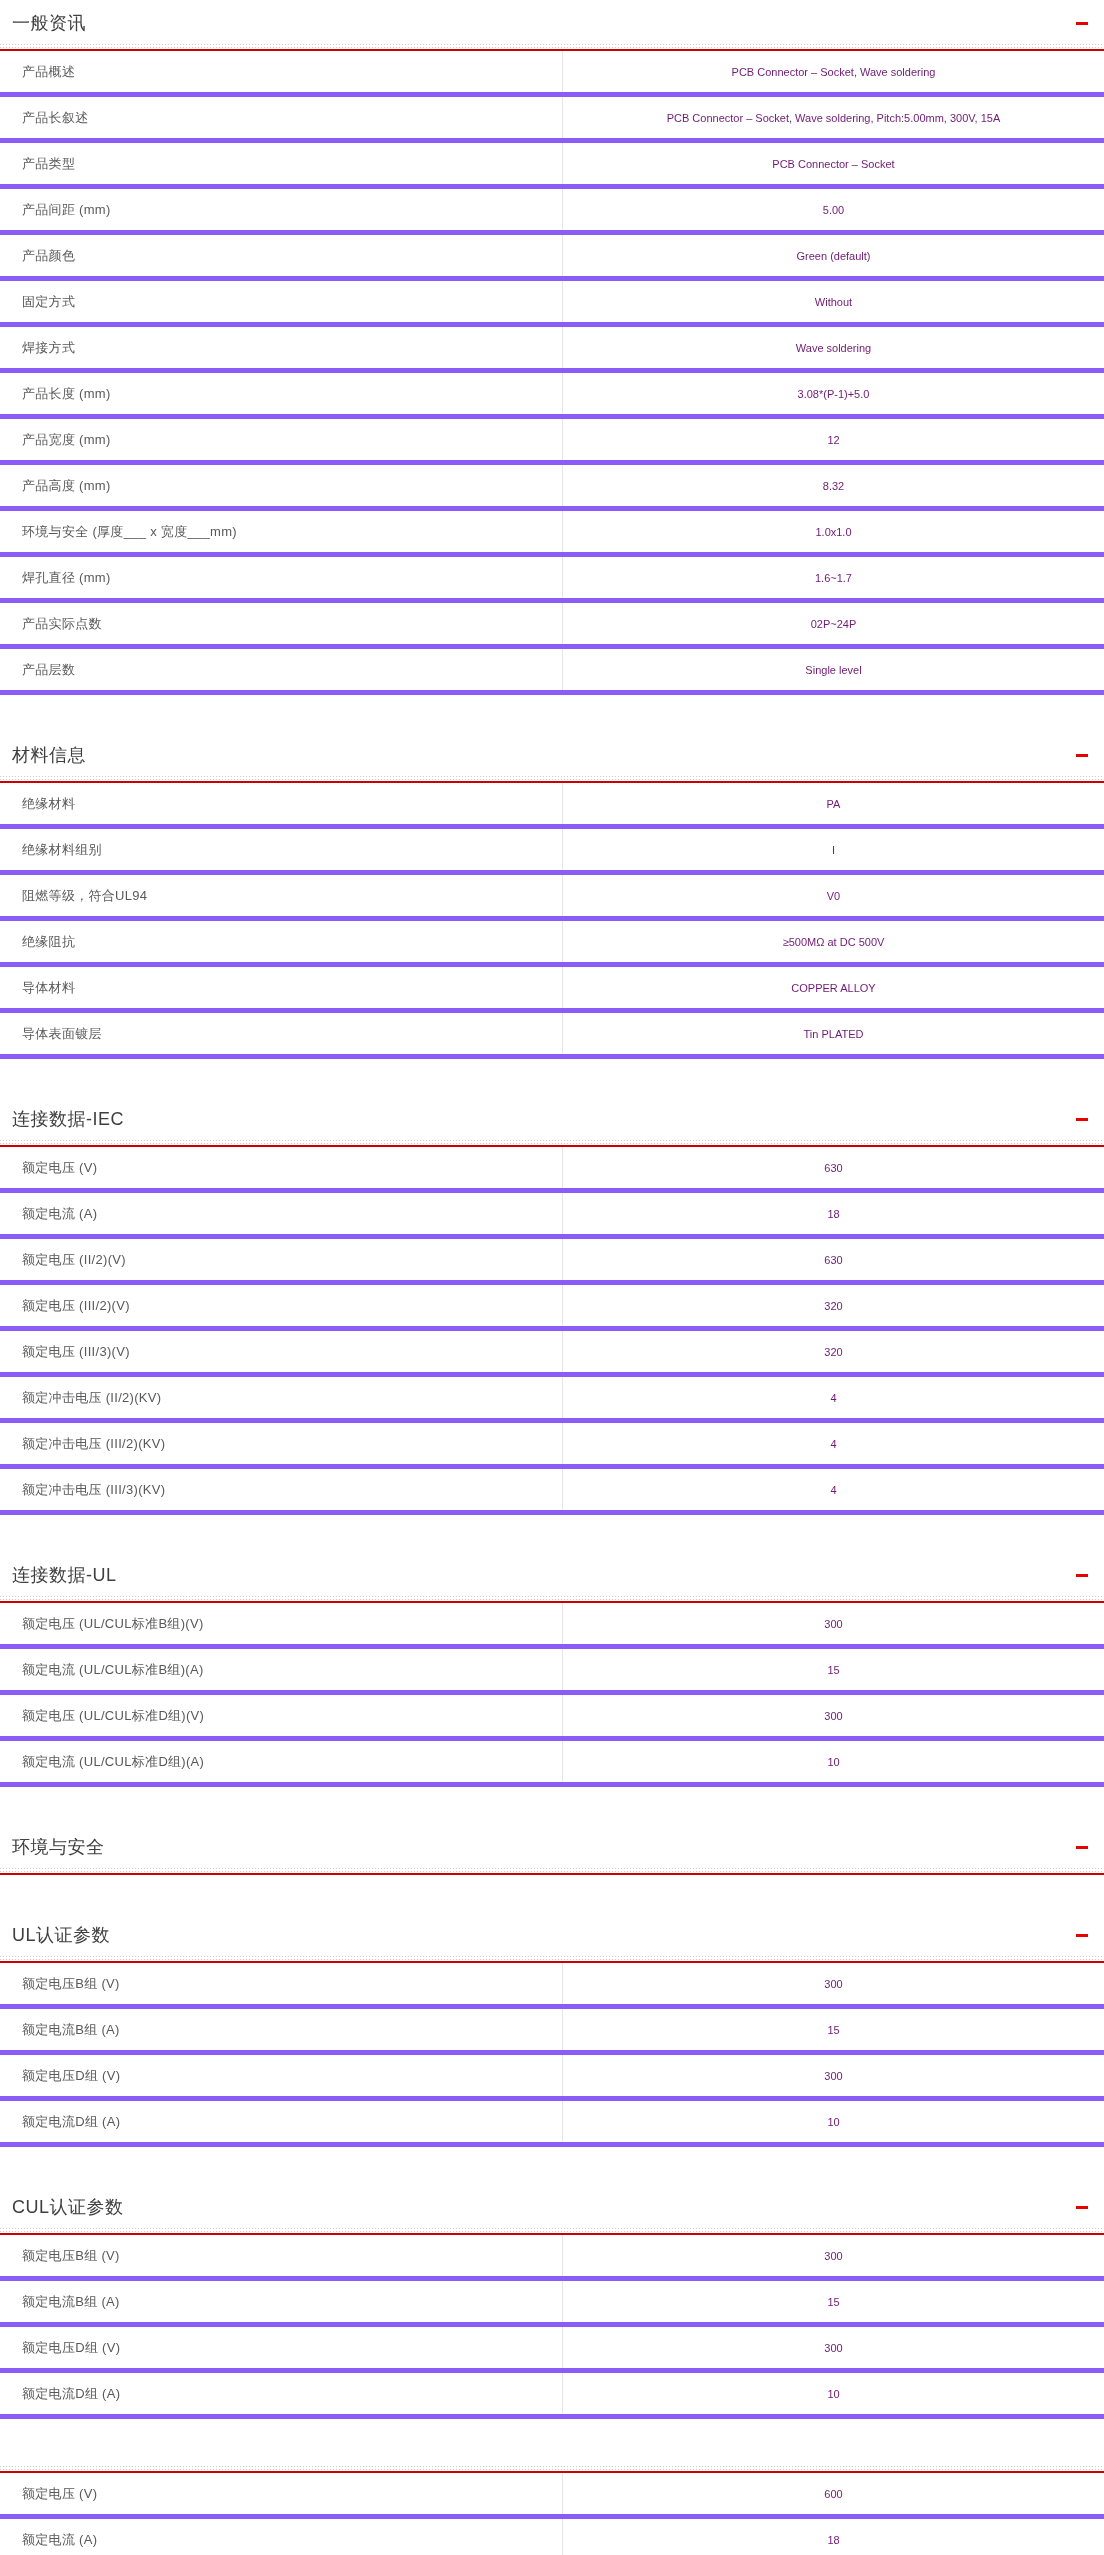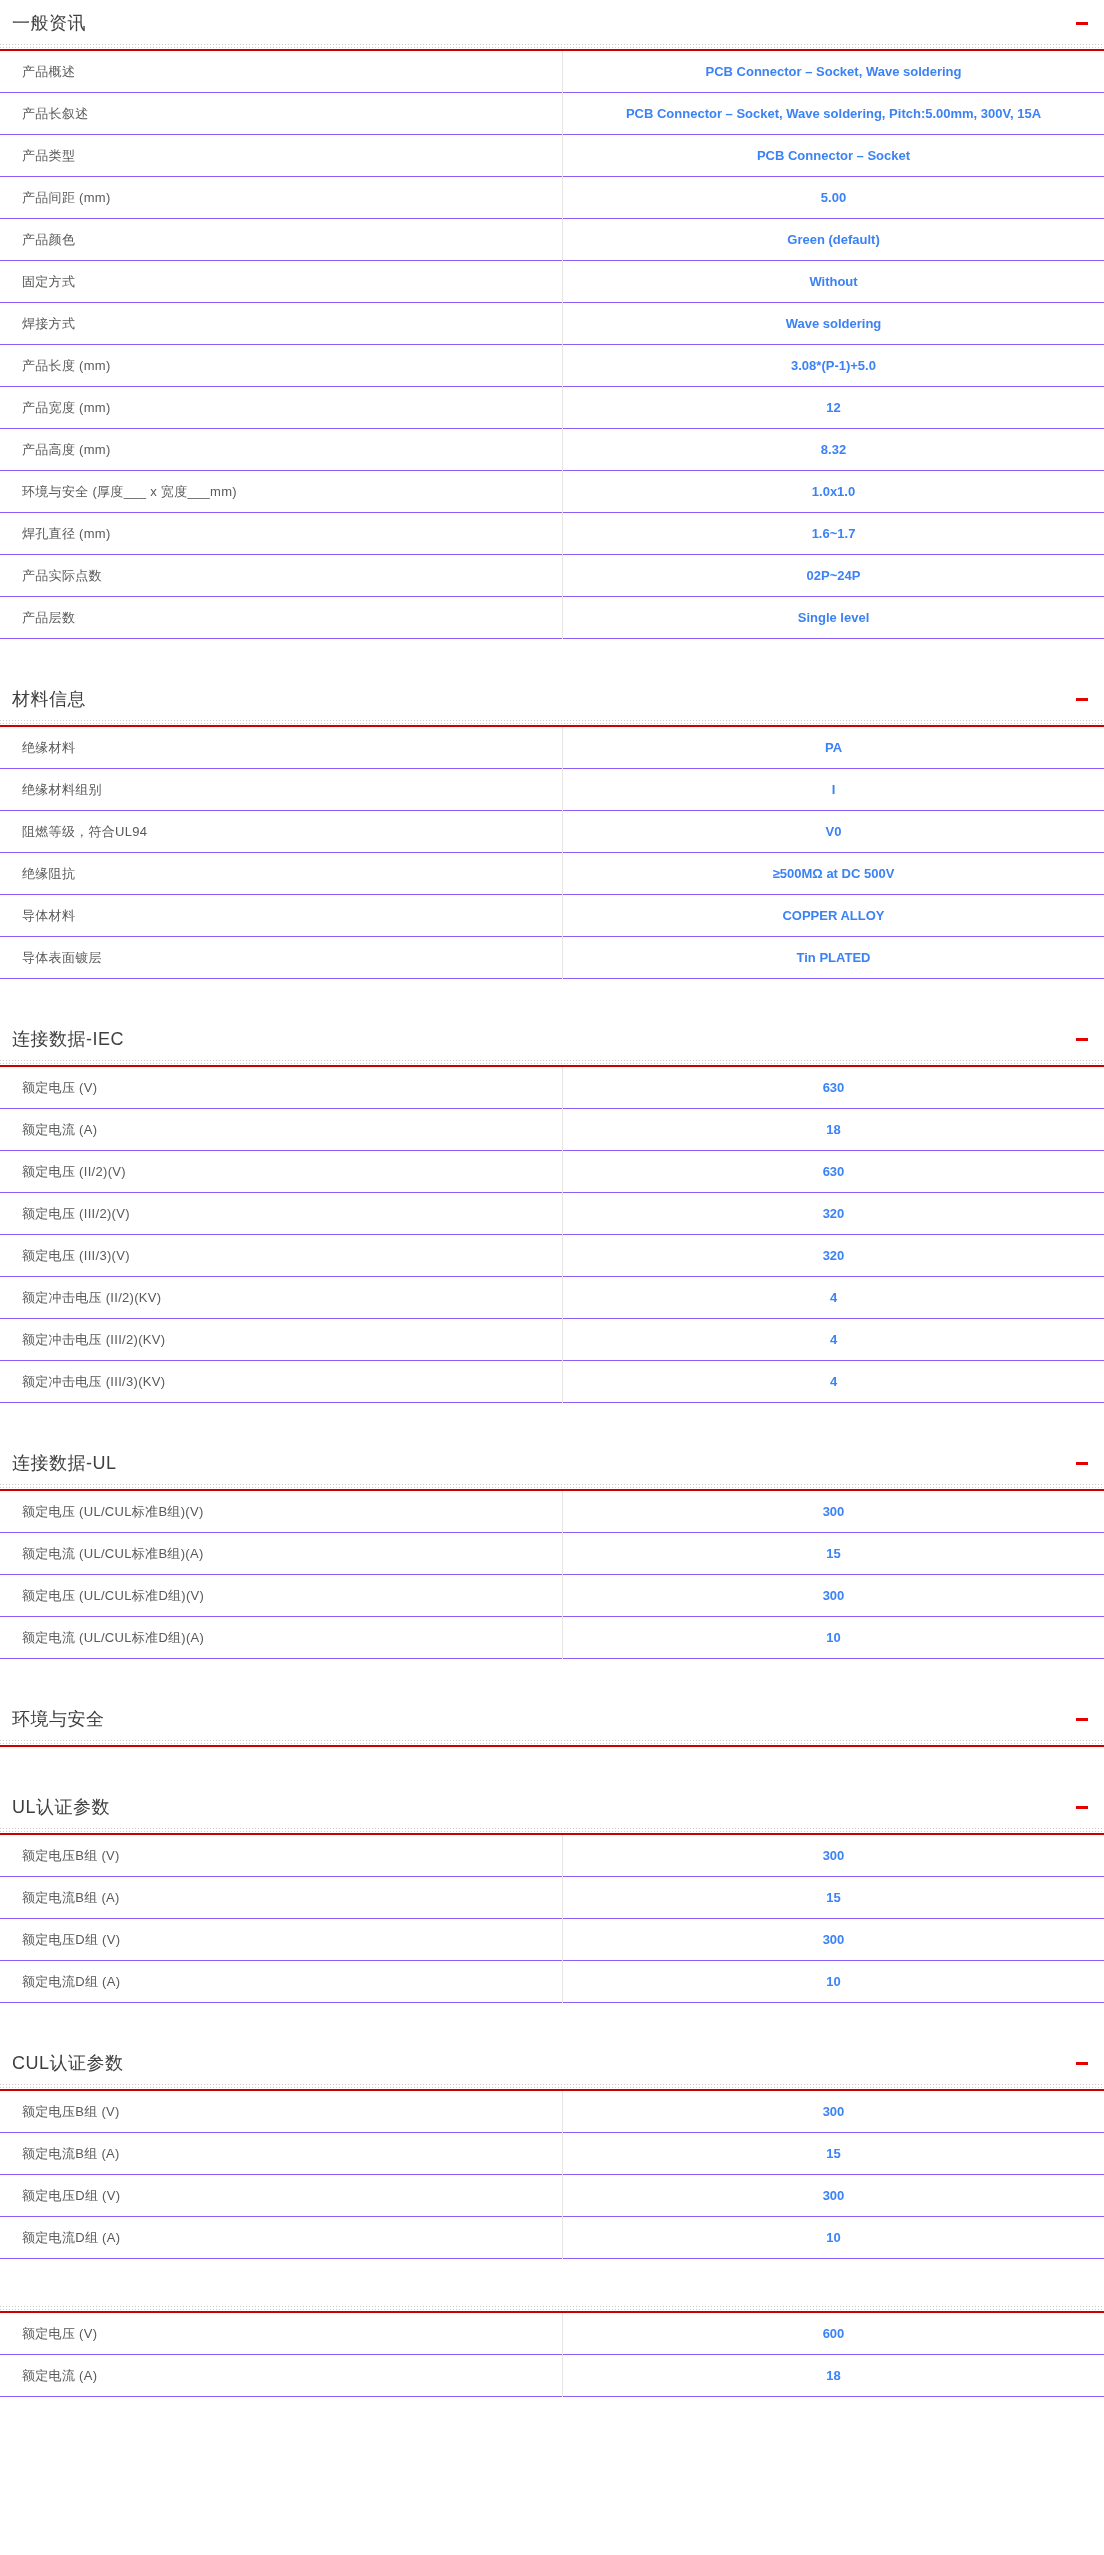--- a/index.html
+++ b/index.html
@@ -61,41 +61,40 @@
     height: 2px;
     background: #cc0000;
   }
 
   table.spec-table {
     width: 100%;
     border-collapse: collapse;
     table-layout: fixed;
   }
   table.spec-table tr {
-    border-bottom: 1px solid #8b5cf6;
+    border-bottom: 5px solid #8b5cf6;
     margin-left: 40px;
   }
   td.cell-label {
     width: 530px;
     height: 41px;
     border-right: 1px solid #e6e6e6;
     padding: 0 10px 0 22px;
     font-size: 13px;
     color: #595959;
     letter-spacing: 0.3px;
     vertical-align: middle;
   }
   td.cell-value {
     height: 41px;
     text-align: center;
-    font-size: 13px;
-    color: #3b82f6;
+    font-size: 11px;
+    color: #701a75;
     vertical-align: middle;
     padding: 0 8px;
-    font-weight: bold;
   }
 </style>
 </head>
 <body>
 
 <main id="page-root">
   <section class="spec-section first">
     <div class="sec-header">
       <h2 class="sec-title">一般资讯</h2>
       <span class="collapse-btn">

